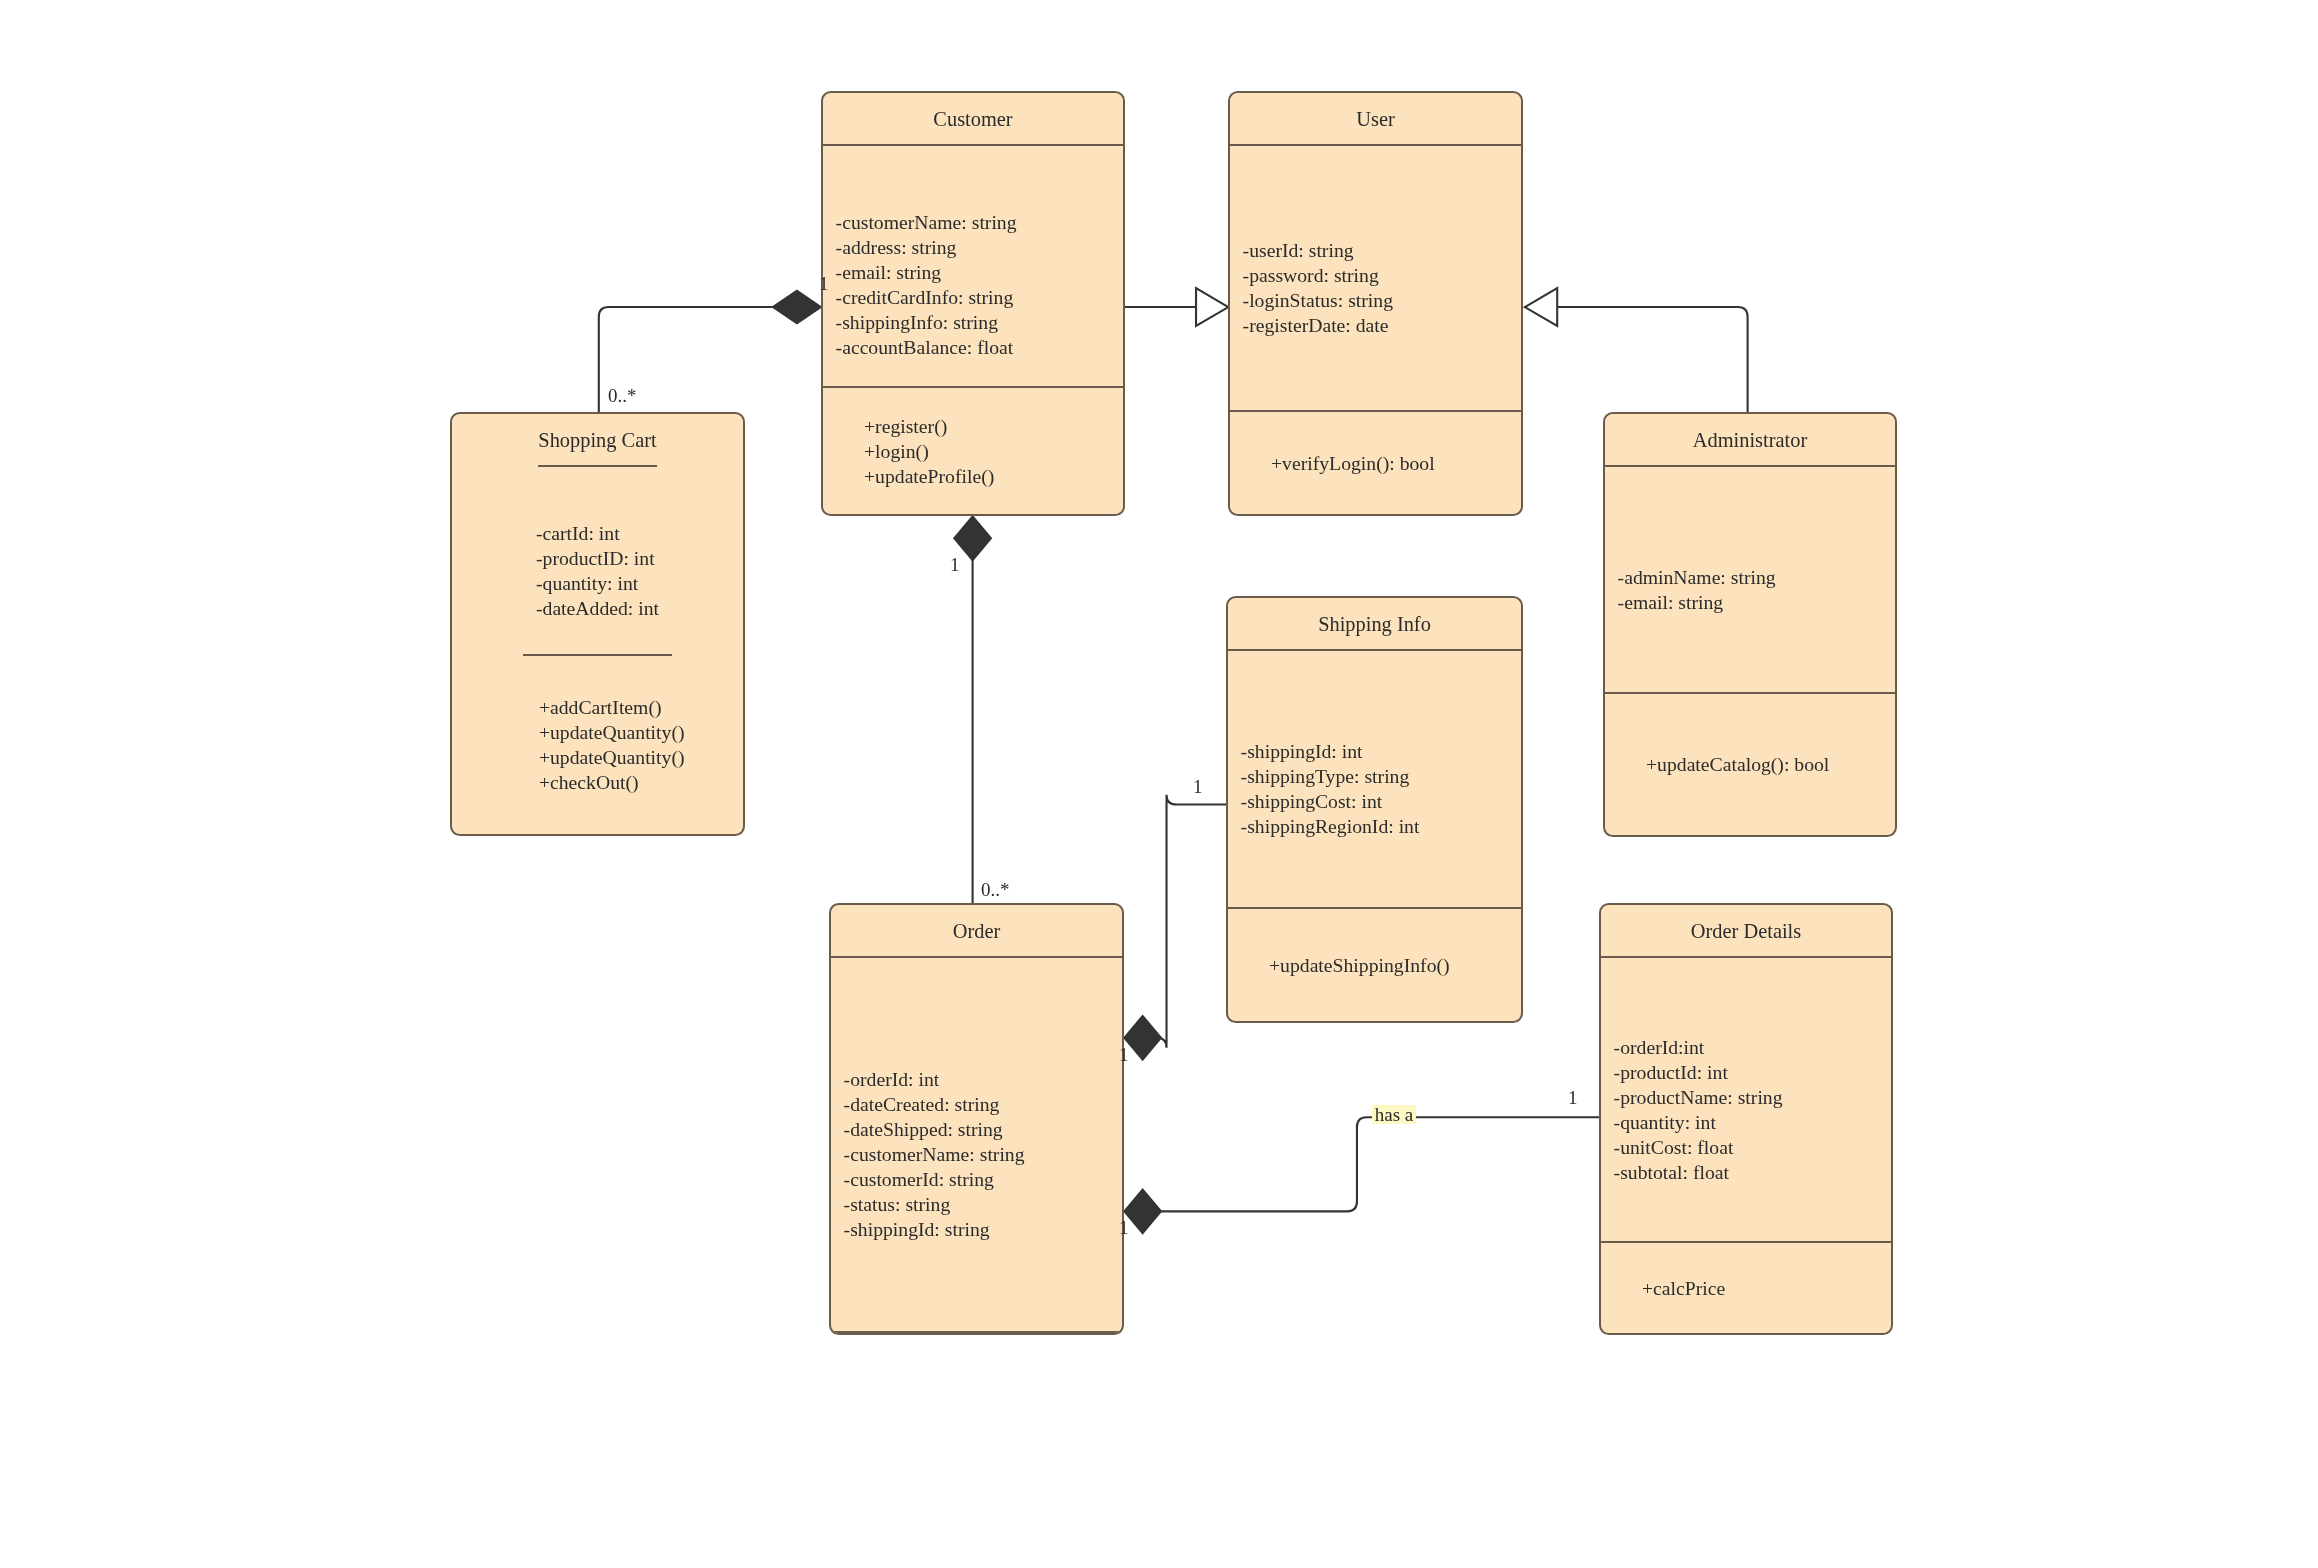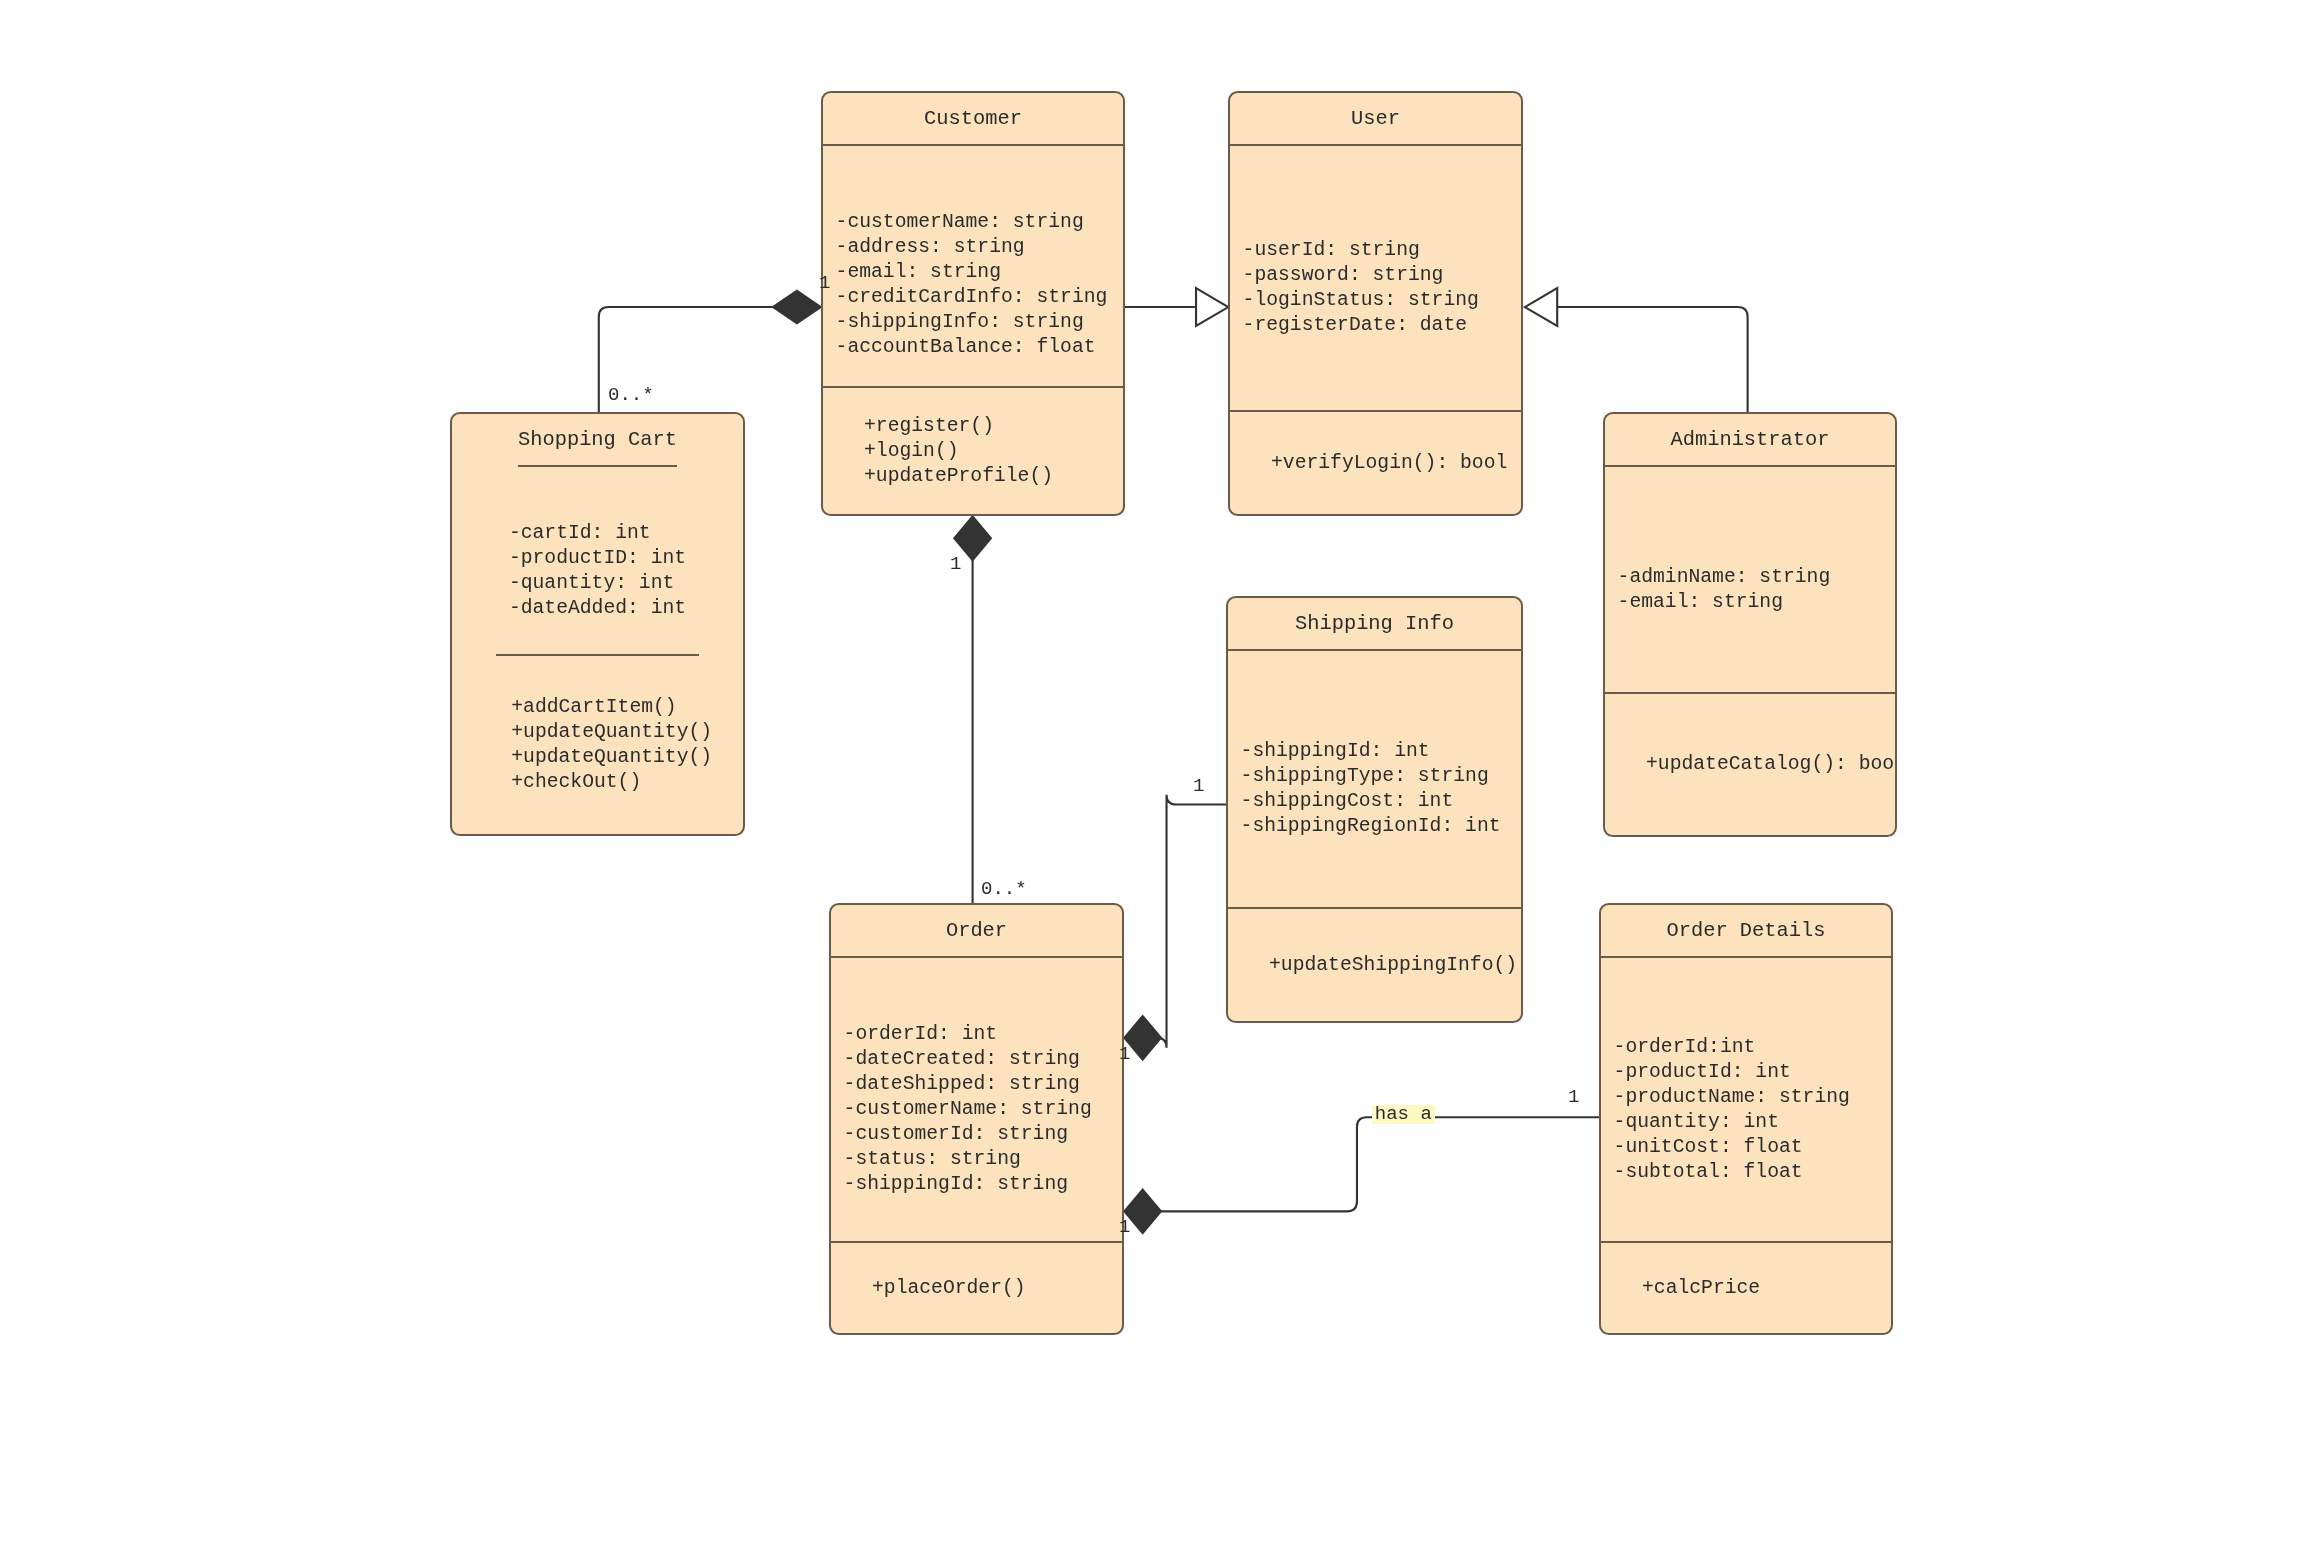--- a/index.html
+++ b/index.html
@@ -5,21 +5,21 @@
   html, body {
     margin: 0;
     padding: 0;
     background: #ffffff;
   }
   #canvas {
     position: relative;
     width: 2319px;
     height: 1569px;
     background: #ffffff;
-    font-family: Liberation Mono, monospace;
+    font-family: Liberation Serif, serif;
     overflow: hidden;
   }
   #edges {
     position: absolute;
     left: 0;
     top: 0;
     width: 2319px;
     height: 1569px;
     pointer-events: none;
   }
@@ -195,23 +195,20 @@
     <div class="uml-title">Order</div>
     <div class="uml-section uml-attrs">
       <div class="uml-line">-orderId: int</div>
       <div class="uml-line">-dateCreated: string</div>
       <div class="uml-line">-dateShipped: string</div>
       <div class="uml-line">-customerName: string</div>
       <div class="uml-line">-customerId: string</div>
       <div class="uml-line">-status: string</div>
       <div class="uml-line">-shippingId: string</div>
     </div>
-    <div class="uml-section uml-ops" style="height:90px;">
-      <div class="uml-line">+placeOrder()</div>
-    </div>
   </div>
 
   <div class="uml-class" style="left:1599px; top:903px; width:294px; height:432px;">
     <div class="uml-title">Order Details</div>
     <div class="uml-section uml-attrs">
       <div class="uml-line">-orderId:int</div>
       <div class="uml-line">-productId: int</div>
       <div class="uml-line">-productName: string</div>
       <div class="uml-line">-quantity: int</div>
       <div class="uml-line">-unitCost: float</div>

